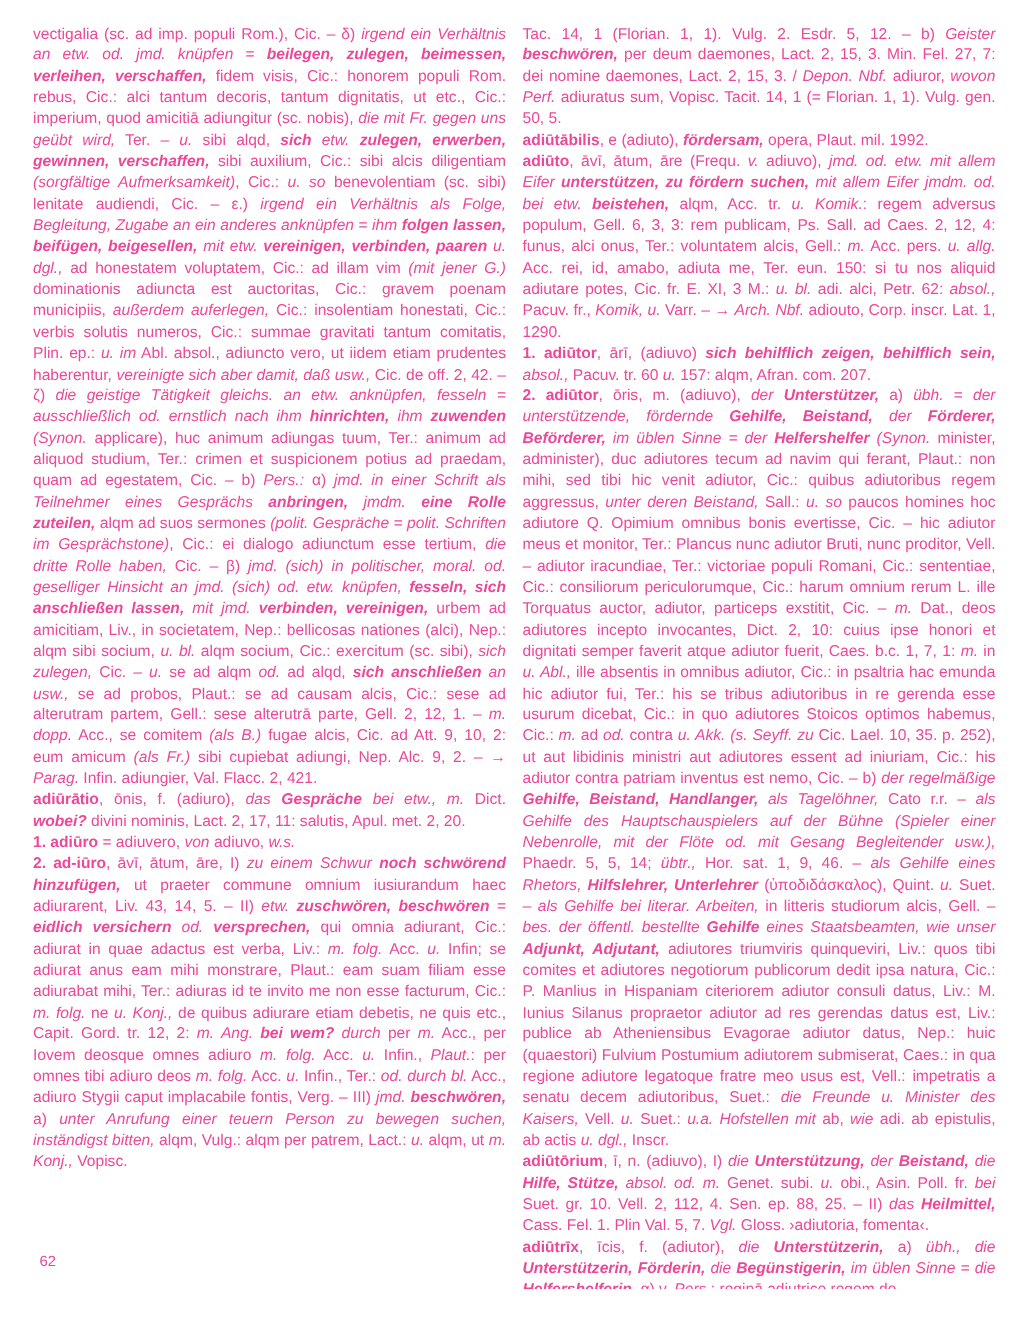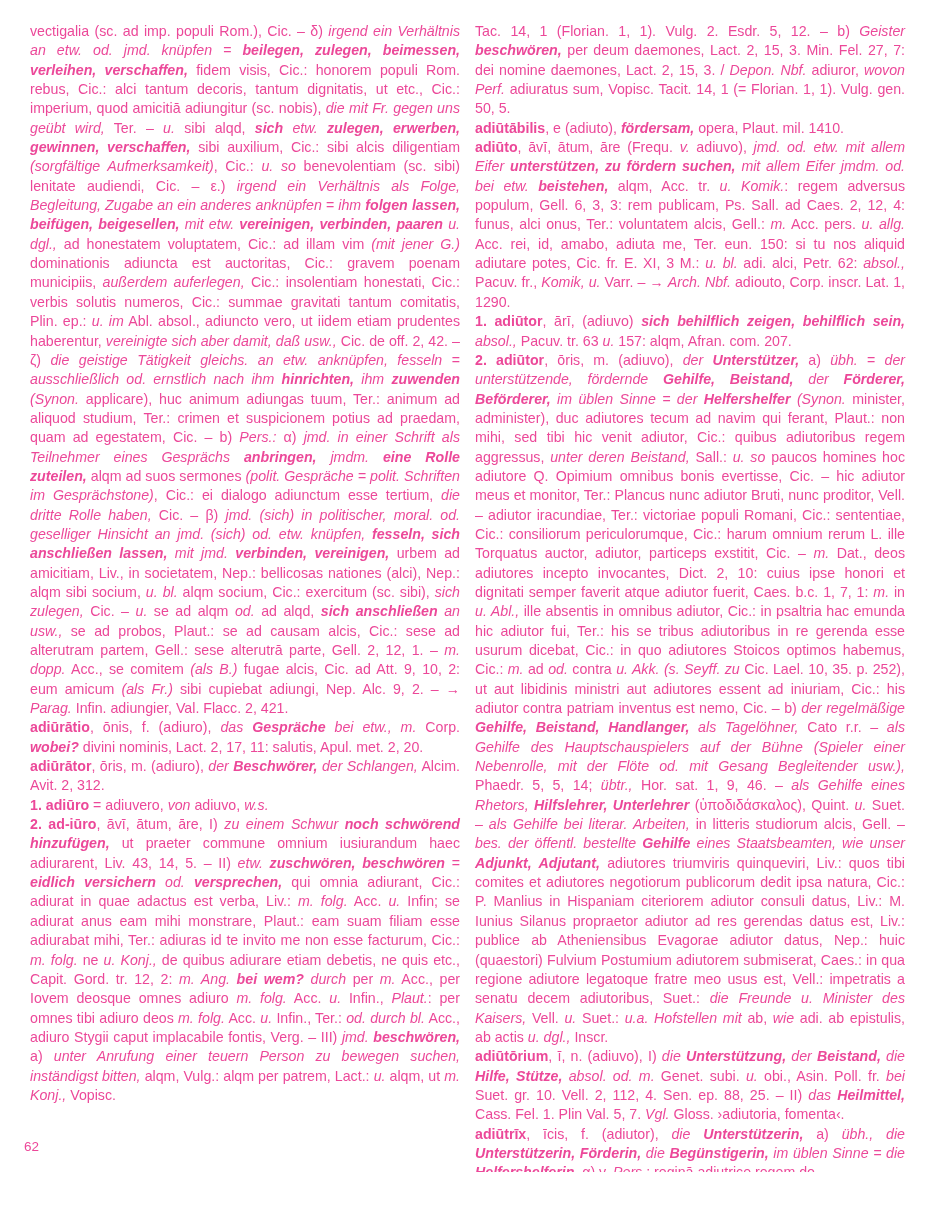--- a/index.html
+++ b/index.html
@@ -25,42 +25,41 @@
     text-align: justify;
     hyphens: none;
   }
   .col p.entry { margin: 0; padding: 0; }
   .s-r  { font-style: normal; font-weight: normal; }
   .s-i  { font-style: italic; font-weight: normal; }
   .s-b  { font-style: normal; font-weight: bold; }
   .s-bi { font-style: italic; font-weight: bold; }
   .footer {
     position: absolute;
-    left: 24px;
+    left: 36px;
     bottom: 18px;
     font-size: 13.5px;
     font-style: normal;
   }
 </style>
 </head>
 <body>
 
 <div class="page">
   <div class="columns">
     <div class="col" id="col-left">
         <p class="entry"><span class="s-r">vectigalia (sc. ad imp. populi Rom.), Cic. – δ) </span><span class="s-i">irgend ein Verhältnis an etw. od. jmd. knüpfen</span><span class="s-r"> = </span><span class="s-bi">beilegen, zulegen, beimessen, verleihen, verschaffen,</span><span class="s-r"> fidem visis, Cic.: honorem populi Rom. rebus, Cic.: alci tantum decoris, tantum dignitatis, ut etc., Cic.: imperium, quod amicitiā adiungitur (sc. nobis), </span><span class="s-i">die mit Fr. gegen uns geübt wird,</span><span class="s-r"> Ter. – </span><span class="s-i">u.</span><span class="s-r"> sibi alqd, </span><span class="s-bi">sich</span><span class="s-i"> etw. </span><span class="s-bi">zulegen, erwerben, gewinnen, verschaffen,</span><span class="s-r"> sibi auxilium, Cic.: sibi alcis diligentiam </span><span class="s-i">(sorgfältige Aufmerksamkeit)</span><span class="s-r">, Cic.: </span><span class="s-i">u. so</span><span class="s-r"> benevolentiam (sc. sibi) lenitate audiendi, Cic. – ε.) </span><span class="s-i">irgend ein Verhältnis als Folge, Begleitung, Zugabe an ein anderes anknüpfen</span><span class="s-r"> = </span><span class="s-i">ihm </span><span class="s-bi">folgen lassen, beifügen, beigesellen,</span><span class="s-i"> mit etw. </span><span class="s-bi">vereinigen, verbinden, paaren</span><span class="s-i"> u. dgl.,</span><span class="s-r"> ad honestatem voluptatem, Cic.: ad illam vim </span><span class="s-i">(mit jener G.)</span><span class="s-r"> dominationis adiuncta est auctoritas, Cic.: gravem poenam municipiis, </span><span class="s-i">außerdem auferlegen,</span><span class="s-r"> Cic.: insolentiam honestati, Cic.: verbis solutis numeros, Cic.: summae gravitati tantum comitatis, Plin. ep.: </span><span class="s-i">u. im</span><span class="s-r"> Abl. absol., adiuncto vero, ut iidem etiam prudentes haberentur, </span><span class="s-i">vereinigte sich aber damit, daß usw.,</span><span class="s-r"> Cic. de off. 2, 42. – ζ) </span><span class="s-i">die geistige Tätigkeit gleichs. an etw. anknüpfen, fesseln</span><span class="s-r"> = </span><span class="s-i">ausschließlich od. ernstlich nach ihm </span><span class="s-bi">hinrichten,</span><span class="s-i"> ihm </span><span class="s-bi">zuwenden</span><span class="s-i"> (Synon.</span><span class="s-r"> applicare), huc animum adiungas tuum, Ter.: animum ad aliquod studium, Ter.: crimen et suspicionem potius ad praedam, quam ad egestatem, Cic. – b) </span><span class="s-i">Pers.:</span><span class="s-r"> α) </span><span class="s-i">jmd. in einer Schrift als Teilnehmer eines Gesprächs </span><span class="s-bi">anbringen,</span><span class="s-i"> jmdm. </span><span class="s-bi">eine Rolle zuteilen,</span><span class="s-r"> alqm ad suos sermones </span><span class="s-i">(polit. Gespräche = polit. Schriften im Gesprächstone)</span><span class="s-r">, Cic.: ei dialogo adiunctum esse tertium, </span><span class="s-i">die dritte Rolle haben,</span><span class="s-r"> Cic. – β) </span><span class="s-i">jmd. (sich) in politischer, moral. od. geselliger Hinsicht an jmd. (sich) od. etw. knüpfen, </span><span class="s-bi">fesseln, sich anschließen lassen,</span><span class="s-i"> mit jmd. </span><span class="s-bi">verbinden, vereinigen,</span><span class="s-r"> urbem ad amicitiam, Liv., in societatem, Nep.: bellicosas nationes (alci), Nep.: alqm sibi socium, </span><span class="s-i">u. bl.</span><span class="s-r"> alqm socium, Cic.: exercitum (sc. sibi), </span><span class="s-i">sich zulegen,</span><span class="s-r"> Cic. – </span><span class="s-i">u.</span><span class="s-r"> se ad alqm </span><span class="s-i">od.</span><span class="s-r"> ad alqd, </span><span class="s-bi">sich anschließen</span><span class="s-i"> an usw.,</span><span class="s-r"> se ad probos, Plaut.: se ad causam alcis, Cic.: sese ad alterutram partem, Gell.: sese alterutrā parte, Gell. 2, 12, 1. – </span><span class="s-i">m. dopp.</span><span class="s-r"> Acc., se comitem </span><span class="s-i">(als B.)</span><span class="s-r"> fugae alcis, Cic. ad Att. 9, 10, 2: eum amicum </span><span class="s-i">(als Fr.)</span><span class="s-r"> sibi cupiebat adiungi, Nep. Alc. 9, 2. – → </span><span class="s-i">Parag.</span><span class="s-r"> Infin. adiungier, Val. Flacc. 2, 421.</span></p>
-        <p class="entry"><span class="s-b">adiūrātio</span><span class="s-r">, ōnis, f. (adiuro), </span><span class="s-i">das </span><span class="s-bi">Gespräche</span><span class="s-i"> bei etw., m.</span><span class="s-r"> Corp. </span><span class="s-bi">wobei?</span><span class="s-r"> divini nominis, Lact. 2, 17, 11: salutis, Apul. met. 2, 20.</span></p>
-        <p class="entry"><span class="s-b">adiūrātor</span><span class="s-r">, ōris, m. (adiuro), </span><span class="s-i">der </span><span class="s-bi">Beschwörer,</span><span class="s-i"> der Schlangen,</span><span class="s-r"> Alcim. Avit. 2, 312.</span></p>
+        <p class="entry"><span class="s-b">adiūrātio</span><span class="s-r">, ōnis, f. (adiuro), </span><span class="s-i">das </span><span class="s-bi">Gespräche</span><span class="s-i"> bei etw., m.</span><span class="s-r"> Dict. </span><span class="s-bi">wobei?</span><span class="s-r"> divini nominis, Lact. 2, 17, 11: salutis, Apul. met. 2, 20.</span></p>
         <p class="entry"><span class="s-b">1. adiūro</span><span class="s-r"> = adiuvero, </span><span class="s-i">von</span><span class="s-r"> adiuvo, </span><span class="s-i">w.s.</span></p>
         <p class="entry"><span class="s-b">2. ad-iūro</span><span class="s-r">, āvī, ātum, āre, I) </span><span class="s-i">zu einem Schwur </span><span class="s-bi">noch schwörend hinzufügen,</span><span class="s-r"> ut praeter commune omnium iusiurandum haec adiurarent, Liv. 43, 14, 5. – II) </span><span class="s-i">etw. </span><span class="s-bi">zuschwören, beschwören</span><span class="s-r"> = </span><span class="s-bi">eidlich versichern</span><span class="s-i"> od. </span><span class="s-bi">versprechen,</span><span class="s-r"> qui omnia adiurant, Cic.: adiurat in quae adactus est verba, Liv.: </span><span class="s-i">m. folg.</span><span class="s-r"> Acc. </span><span class="s-i">u.</span><span class="s-r"> Infin; se adiurat anus eam mihi monstrare, Plaut.: eam suam filiam esse adiurabat mihi, Ter.: adiuras id te invito me non esse facturum, Cic.: </span><span class="s-i">m. folg.</span><span class="s-r"> ne </span><span class="s-i">u. Konj.,</span><span class="s-r"> de quibus adiurare etiam debetis, ne quis etc., Capit. Gord. tr. 12, 2: </span><span class="s-i">m. Ang. </span><span class="s-bi">bei wem?</span><span class="s-i"> durch</span><span class="s-r"> per </span><span class="s-i">m.</span><span class="s-r"> Acc., per Iovem deosque omnes adiuro </span><span class="s-i">m. folg.</span><span class="s-r"> Acc. </span><span class="s-i">u.</span><span class="s-r"> Infin., </span><span class="s-i">Plaut.</span><span class="s-r">: per omnes tibi adiuro deos </span><span class="s-i">m. folg.</span><span class="s-r"> Acc. </span><span class="s-i">u.</span><span class="s-r"> Infin., Ter.: </span><span class="s-i">od. durch bl.</span><span class="s-r"> Acc., adiuro Stygii caput implacabile fontis, Verg. – III) </span><span class="s-i">jmd. </span><span class="s-bi">beschwören,</span><span class="s-r"> a) </span><span class="s-i">unter Anrufung einer teuern Person zu bewegen suchen, inständigst bitten,</span><span class="s-r"> alqm, Vulg.: alqm per patrem, Lact.: </span><span class="s-i">u.</span><span class="s-r"> alqm, ut </span><span class="s-i">m. Konj.,</span><span class="s-r"> Vopisc.</span></p>
       </div>
     <div class="col" id="col-right">
         <p class="entry"><span class="s-r">Tac. 14, 1 (Florian. 1, 1). Vulg. 2. Esdr. 5, 12. – b) </span><span class="s-i">Geister </span><span class="s-bi">beschwören,</span><span class="s-r"> per deum daemones, Lact. 2, 15, 3. Min. Fel. 27, 7: dei nomine daemones, Lact. 2, 15, 3. / </span><span class="s-i">Depon. Nbf.</span><span class="s-r"> adiuror, </span><span class="s-i">wovon Perf.</span><span class="s-r"> adiuratus sum, Vopisc. Tacit. 14, 1 (= Florian. 1, 1). Vulg. gen. 50, 5.</span></p>
-        <p class="entry"><span class="s-b">adiūtābilis</span><span class="s-r">, e (adiuto), </span><span class="s-bi">fördersam,</span><span class="s-r"> opera, Plaut. mil. 1410.</span></p>
+        <p class="entry"><span class="s-b">adiūtābilis</span><span class="s-r">, e (adiuto), </span><span class="s-bi">fördersam,</span><span class="s-r"> opera, Plaut. mil. 1992.</span></p>
         <p class="entry"><span class="s-b">adiūto</span><span class="s-r">, āvī, ātum, āre (Frequ. </span><span class="s-i">v.</span><span class="s-r"> adiuvo), </span><span class="s-i">jmd. od. etw. mit allem Eifer </span><span class="s-bi">unterstützen, zu fördern suchen,</span><span class="s-i"> mit allem Eifer jmdm. od. bei etw. </span><span class="s-bi">beistehen,</span><span class="s-r"> alqm, Acc. tr. </span><span class="s-i">u. Komik.</span><span class="s-r">: regem adversus populum, Gell. 6, 3, 3: rem publicam, Ps. Sall. ad Caes. 2, 12, 4: funus, alci onus, Ter.: voluntatem alcis, Gell.: </span><span class="s-i">m.</span><span class="s-r"> Acc. pers. </span><span class="s-i">u. allg.</span><span class="s-r"> Acc. rei, id, amabo, adiuta me, Ter. eun. 150: si tu nos aliquid adiutare potes, Cic. fr. E. XI, 3 M.: </span><span class="s-i">u. bl.</span><span class="s-r"> adi. alci, Petr. 62: </span><span class="s-i">absol.,</span><span class="s-r"> Pacuv. fr., </span><span class="s-i">Komik, u.</span><span class="s-r"> Varr. – → </span><span class="s-i">Arch. Nbf.</span><span class="s-r"> adiouto, Corp. inscr. Lat. 1, 1290.</span></p>
-        <p class="entry"><span class="s-b">1. adiūtor</span><span class="s-r">, ārī, (adiuvo) </span><span class="s-bi">sich behilflich zeigen, behilflich sein,</span><span class="s-i"> absol.,</span><span class="s-r"> Pacuv. tr. 63 </span><span class="s-i">u.</span><span class="s-r"> 157: alqm, Afran. com. 207.</span></p>
+        <p class="entry"><span class="s-b">1. adiūtor</span><span class="s-r">, ārī, (adiuvo) </span><span class="s-bi">sich behilflich zeigen, behilflich sein,</span><span class="s-i"> absol.,</span><span class="s-r"> Pacuv. tr. 60 </span><span class="s-i">u.</span><span class="s-r"> 157: alqm, Afran. com. 207.</span></p>
         <p class="entry"><span class="s-b">2. adiūtor</span><span class="s-r">, ōris, m. (adiuvo), </span><span class="s-i">der </span><span class="s-bi">Unterstützer,</span><span class="s-r"> a) </span><span class="s-i">übh.</span><span class="s-r"> = </span><span class="s-i">der unterstützende, fördernde </span><span class="s-bi">Gehilfe, Beistand,</span><span class="s-i"> der </span><span class="s-bi">Förderer, Beförderer,</span><span class="s-i"> im üblen Sinne = der </span><span class="s-bi">Helfershelfer</span><span class="s-i"> (Synon.</span><span class="s-r"> minister, administer), duc adiutores tecum ad navim qui ferant, Plaut.: non mihi, sed tibi hic venit adiutor, Cic.: quibus adiutoribus regem aggressus, </span><span class="s-i">unter deren Beistand,</span><span class="s-r"> Sall.: </span><span class="s-i">u. so</span><span class="s-r"> paucos homines hoc adiutore Q. Opimium omnibus bonis evertisse, Cic. – hic adiutor meus et monitor, Ter.: Plancus nunc adiutor Bruti, nunc proditor, Vell. – adiutor iracundiae, Ter.: victoriae populi Romani, Cic.: sententiae, Cic.: consiliorum periculorumque, Cic.: harum omnium rerum L. ille Torquatus auctor, adiutor, particeps exstitit, Cic. – </span><span class="s-i">m.</span><span class="s-r"> Dat., deos adiutores incepto invocantes, Dict. 2, 10: cuius ipse honori et dignitati semper faverit atque adiutor fuerit, Caes. b.c. 1, 7, 1: </span><span class="s-i">m.</span><span class="s-r"> in </span><span class="s-i">u. Abl.,</span><span class="s-r"> ille absentis in omnibus adiutor, Cic.: in psaltria hac emunda hic adiutor fui, Ter.: his se tribus adiutoribus in re gerenda esse usurum dicebat, Cic.: in quo adiutores Stoicos optimos habemus, Cic.: </span><span class="s-i">m.</span><span class="s-r"> ad </span><span class="s-i">od.</span><span class="s-r"> contra </span><span class="s-i">u. Akk. (s. Seyff. zu </span><span class="s-r">Cic. Lael. 10, 35. p. 252), ut aut libidinis ministri aut adiutores essent ad iniuriam, Cic.: his adiutor contra patriam inventus est nemo, Cic. – b) </span><span class="s-i">der regelmäßige </span><span class="s-bi">Gehilfe, Beistand, Handlanger,</span><span class="s-i"> als Tagelöhner,</span><span class="s-r"> Cato r.r. – </span><span class="s-i">als Gehilfe des Hauptschauspielers auf der Bühne (Spieler einer Nebenrolle, mit der Flöte od. mit Gesang Begleitender usw.),</span><span class="s-r"> Phaedr. 5, 5, 14; </span><span class="s-i">übtr.,</span><span class="s-r"> Hor. sat. 1, 9, 46. – </span><span class="s-i">als Gehilfe eines Rhetors, </span><span class="s-bi">Hilfslehrer, Unterlehrer</span><span class="s-r"> (ὑποδιδάσκαλος), Quint. </span><span class="s-i">u.</span><span class="s-r"> Suet. – </span><span class="s-i">als Gehilfe bei literar. Arbeiten,</span><span class="s-r"> in litteris studiorum alcis, Gell. – </span><span class="s-i">bes. der öffentl. bestellte </span><span class="s-bi">Gehilfe</span><span class="s-i"> eines Staatsbeamten, wie unser </span><span class="s-bi">Adjunkt, Adjutant,</span><span class="s-r"> adiutores triumviris quinqueviri, Liv.: quos tibi comites et adiutores negotiorum publicorum dedit ipsa natura, Cic.: P. Manlius in Hispaniam citeriorem adiutor consuli datus, Liv.: M. Iunius Silanus propraetor adiutor ad res gerendas datus est, Liv.: publice ab Atheniensibus Evagorae adiutor datus, Nep.: huic (quaestori) Fulvium Postumium adiutorem submiserat, Caes.: in qua regione adiutore legatoque fratre meo usus est, Vell.: impetratis a senatu decem adiutoribus, Suet.: </span><span class="s-i">die Freunde u. Minister des Kaisers,</span><span class="s-r"> Vell. </span><span class="s-i">u.</span><span class="s-r"> Suet.: </span><span class="s-i">u.a. Hofstellen mit</span><span class="s-r"> ab, </span><span class="s-i">wie</span><span class="s-r"> adi. ab epistulis, ab actis </span><span class="s-i">u. dgl.,</span><span class="s-r"> Inscr.</span></p>
         <p class="entry"><span class="s-b">adiūtōrium</span><span class="s-r">, ī, n. (adiuvo), I) </span><span class="s-i">die </span><span class="s-bi">Unterstützung,</span><span class="s-i"> der </span><span class="s-bi">Beistand,</span><span class="s-i"> die </span><span class="s-bi">Hilfe, Stütze,</span><span class="s-i"> absol. od. m.</span><span class="s-r"> Genet. subi. </span><span class="s-i">u.</span><span class="s-r"> obi., Asin. Poll. fr. </span><span class="s-i">bei</span><span class="s-r"> Suet. gr. 10. Vell. 2, 112, 4. Sen. ep. 88, 25. – II) </span><span class="s-i">das </span><span class="s-bi">Heilmittel,</span><span class="s-r"> Cass. Fel. 1. Plin Val. 5, 7. </span><span class="s-i">Vgl.</span><span class="s-r"> Gloss. ›adiutoria, fomenta‹.</span></p>
         <p class="entry"><span class="s-b">adiūtrīx</span><span class="s-r">, īcis, f. (adiutor), </span><span class="s-i">die </span><span class="s-bi">Unterstützerin,</span><span class="s-r"> a) </span><span class="s-i">übh., die </span><span class="s-bi">Unterstützerin, Förderin,</span><span class="s-i"> die </span><span class="s-bi">Begünstigerin,</span><span class="s-i"> im üblen Sinne = die </span><span class="s-bi">Helfershelferin,</span><span class="s-r"> α) v. </span><span class="s-i">Pers.</span><span class="s-r">: reginā adiutrice regem do-</span></p>
       </div>
   </div>
   <div class="footer">62</div>
 </div>
 
 </body></html>

